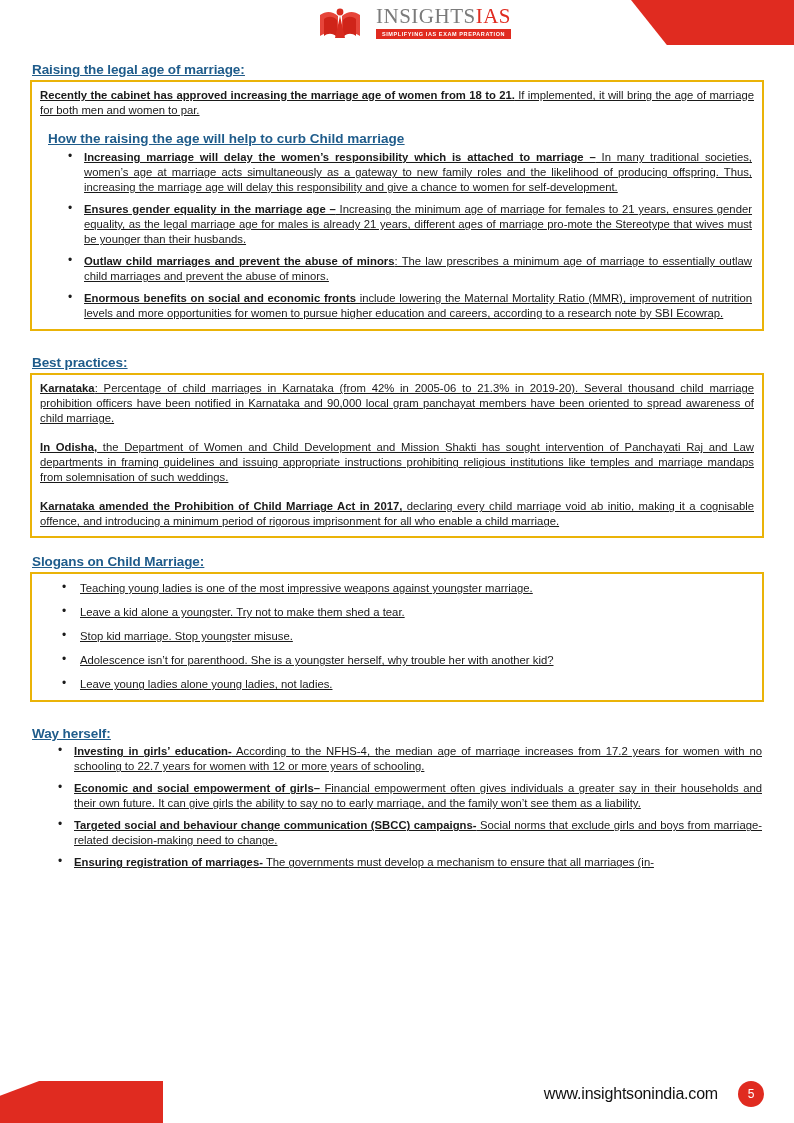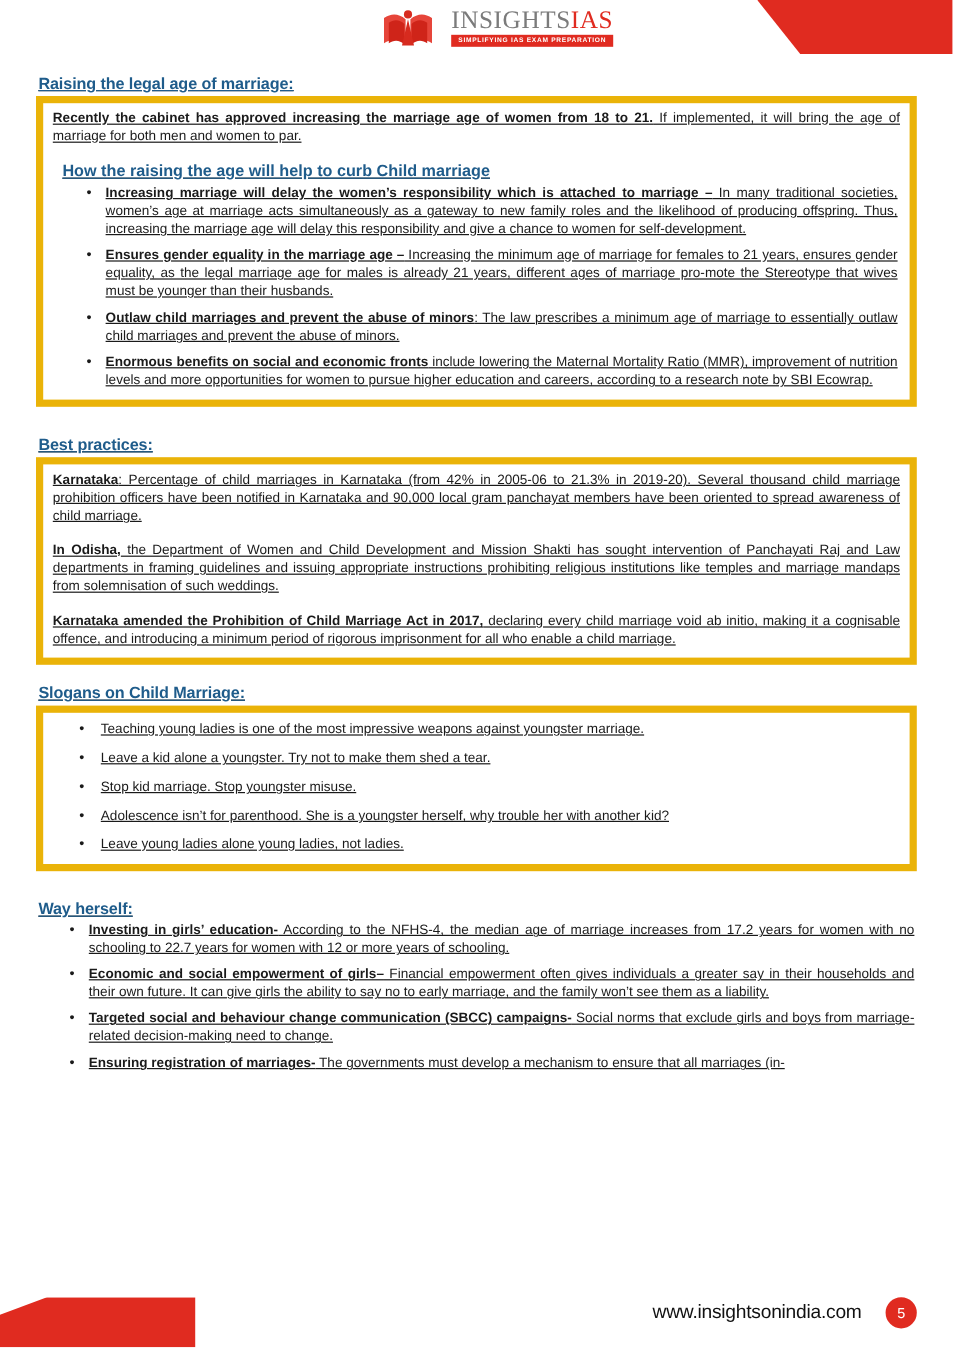--- a/index.html
+++ b/index.html
@@ -79,21 +79,21 @@
     font-weight: 700;
     text-decoration: underline;
     margin: 0 0 3px 2px;
     letter-spacing: -0.1px;
   }
   .spacer-lg { height: 24px; }
   .spacer-md { height: 16px; }
   .spacer-sm { height: 9px; }
 
   .box {
-    border: 6px solid #eab308;
+    border: 2px solid #eab308;
     padding: 6px 8px 7px 8px;
   }
   .para {
     font-size: 11.3px;
     line-height: 1.33;
     margin: 0;
     text-align: justify;
     color: #1a1a1a;
   }
   .para + .para { margin-top: 14px; }

